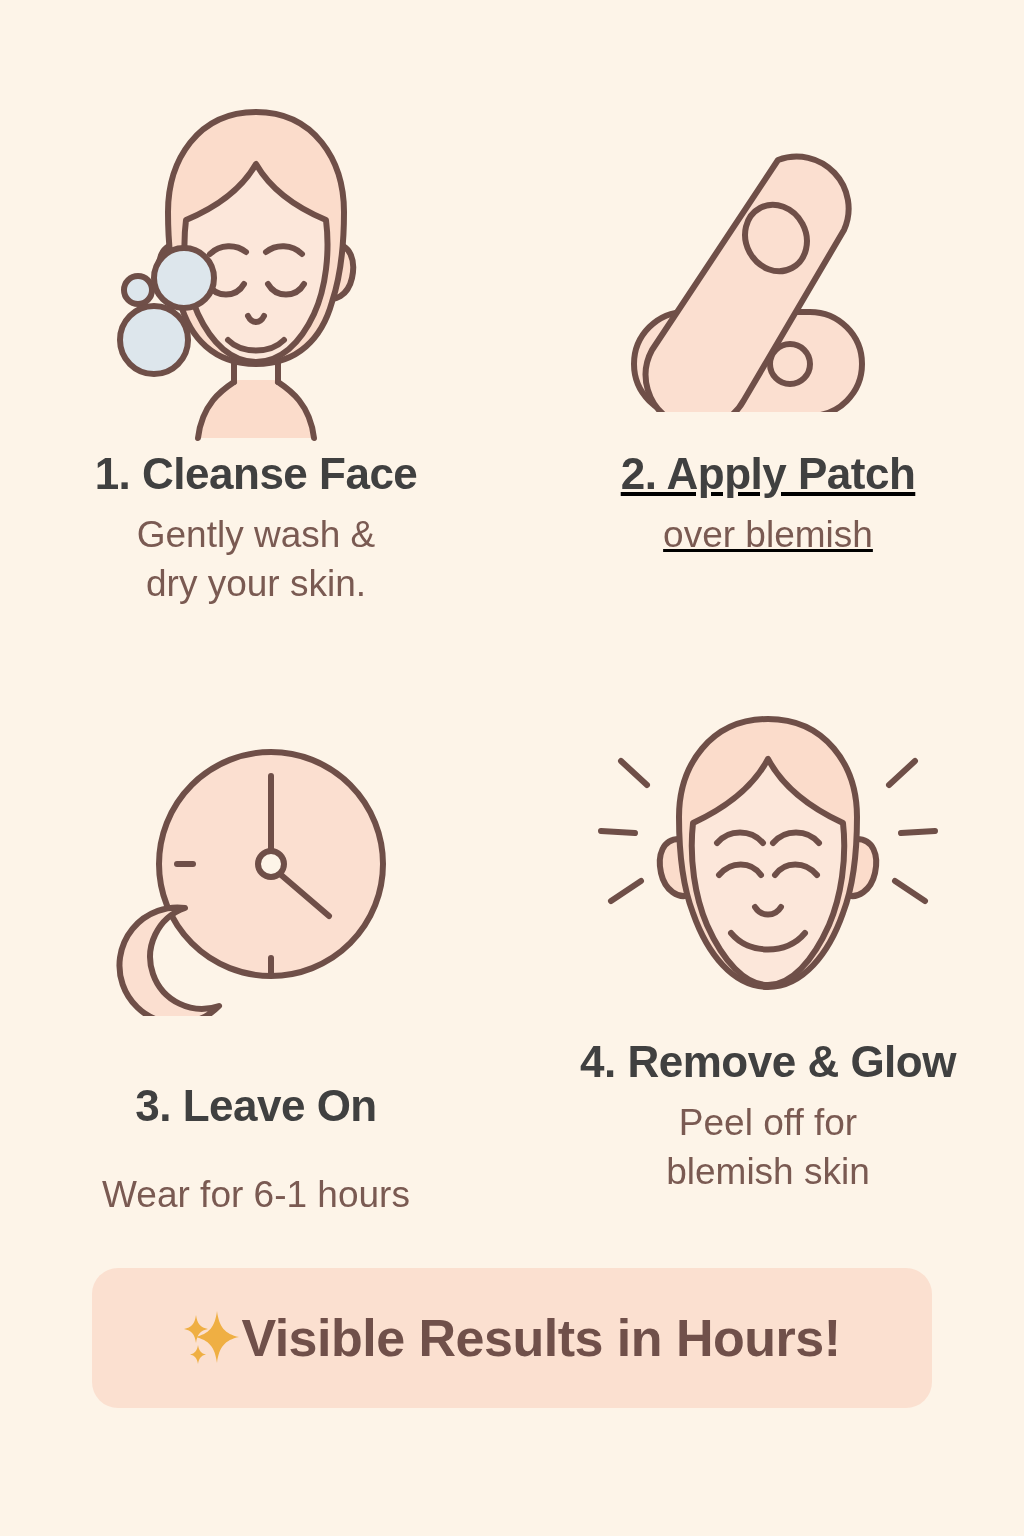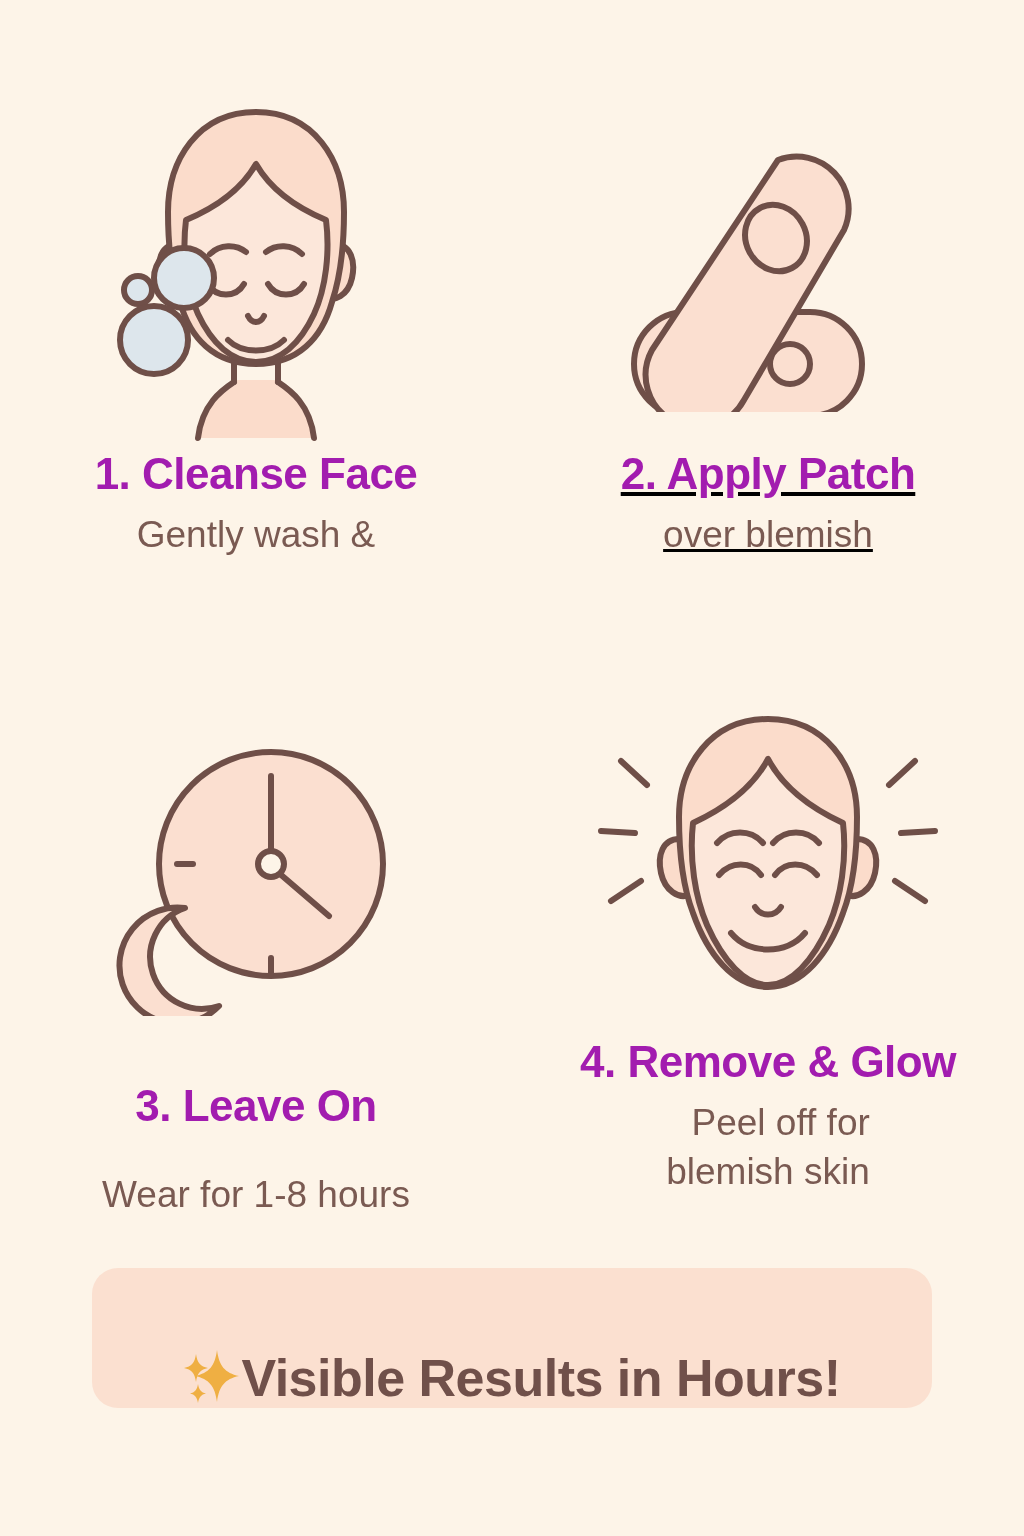--- a/index.html
+++ b/index.html
@@ -35,45 +35,45 @@
     width:100%;
     display:flex;
     align-items:center;
     justify-content:center;
   }
   .art svg{display:block;}
 
   .step-title{
     font-size:44px;
     font-weight:700;
-    color:#a21caf;
+    color:#404040;
     letter-spacing:-0.5px;
     margin:0;
     line-height:1.18;
     text-align:center;
     white-space:nowrap;
   }
   .step-desc{
     font-size:37px;
     font-weight:400;
     color:#7A5A52;
     line-height:1.34;
     margin:10px 0 0 0;
-    text-align:right;
+    text-align:center;
   }
   .step-desc span{display:block;}
 
   .banner{
     position:absolute;
     left:92px;top:1268px;
     width:840px;height:140px;
     background:#FBE0D0;
     border-radius:26px;
     display:flex;
-    align-items:flex-end;
+    align-items:center;
     justify-content:center;
   }
   .banner-text{
     font-size:52px;
     font-weight:700;
     color:#70504A;
     letter-spacing:-0.5px;
     white-space:nowrap;
   }
   .sparkle-icon{
@@ -123,20 +123,21 @@
           <path d="M122 238 C136 252 164 252 178 238" fill="none"></path>
 
           <circle cx="32" cy="188" r="14" fill="#DDE6EC"></circle>
           <circle cx="78" cy="176" r="30" fill="#DDE6EC"></circle>
           <circle cx="48" cy="238" r="34" fill="#DDE6EC"></circle>
         </svg>
       </div>
       <div class="step-title">1. Cleanse Face</div>
       <div class="step-desc">
         <span>Gently wash &amp;</span>
+        <span>dry your skin.</span>
       </div>
     </div>
 
     <div class="cell cell-2">
       <div class="art">
         <svg width="280" height="280" viewBox="0 0 280 280" fill="none" stroke="#6F4F48" stroke-width="6" stroke-linecap="round" stroke-linejoin="round">
 
           <path d="M58 180 L182 180 A52 52 0 0 1 182 284 L58 284 A52 52 0 0 1 58 180 Z" fill="#FBDFD0"></path>
           <circle cx="162" cy="232" r="20" fill="#FBDFD0"></circle>
 
@@ -161,21 +162,21 @@
 
           <line x1="160" y1="40" x2="160" y2="124"></line>
           <line x1="162" y1="132" x2="218" y2="180"></line>
           <circle cx="160" cy="128" r="13" fill="#FDF4E8"></circle>
 
           <path d="M74 172 A58 58 0 1 0 108 270 A48 48 0 0 1 74 172 Z" fill="#FBDFD0"></path>
         </svg>
       </div>
       <div class="step-title">3. Leave On</div>
       <div class="step-desc">
-        <span>Wear for 1-8 hours</span>
+        <span>Wear for 6-1 hours</span>
       </div>
     </div>
 
     <div class="cell cell-4">
       <div class="art">
         <svg width="370" height="290" viewBox="0 0 370 290" fill="none" stroke="#6F4F48" stroke-width="6" stroke-linecap="round" stroke-linejoin="round">
 
           <line x1="38" y1="46" x2="64" y2="70"></line>
           <line x1="18" y1="116" x2="52" y2="118"></line>
           <line x1="28" y1="186" x2="58" y2="166"></line>

